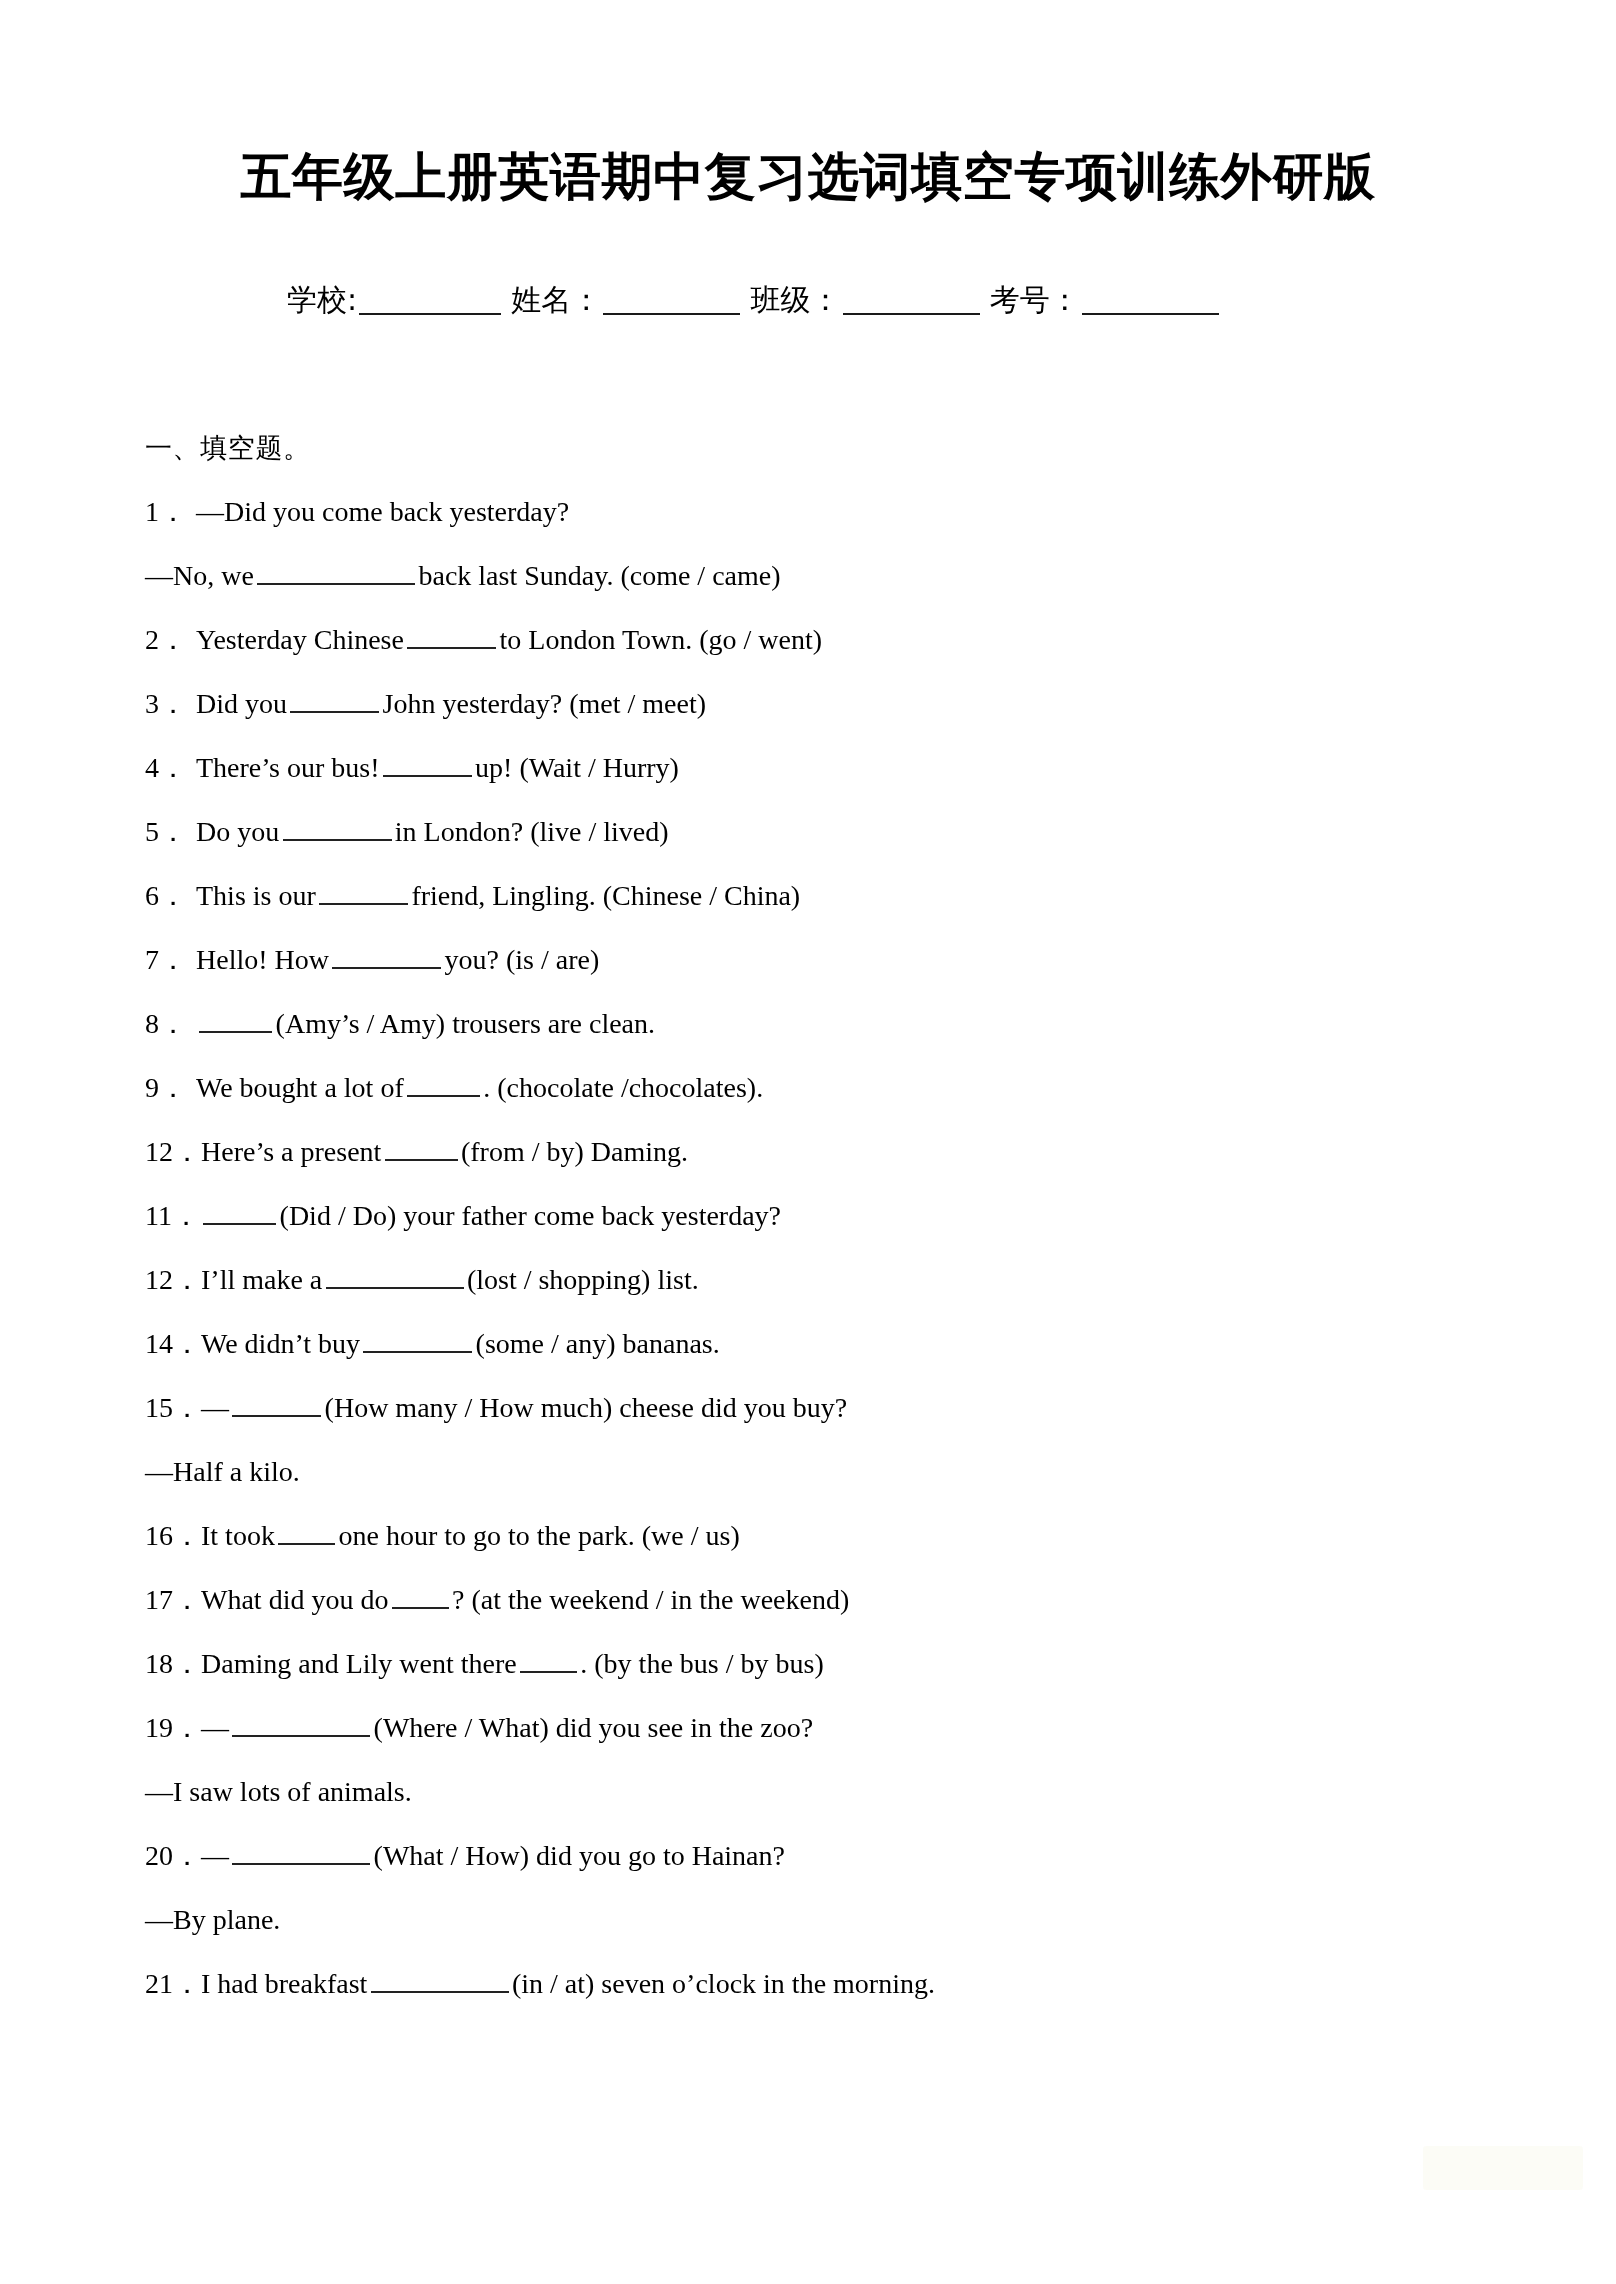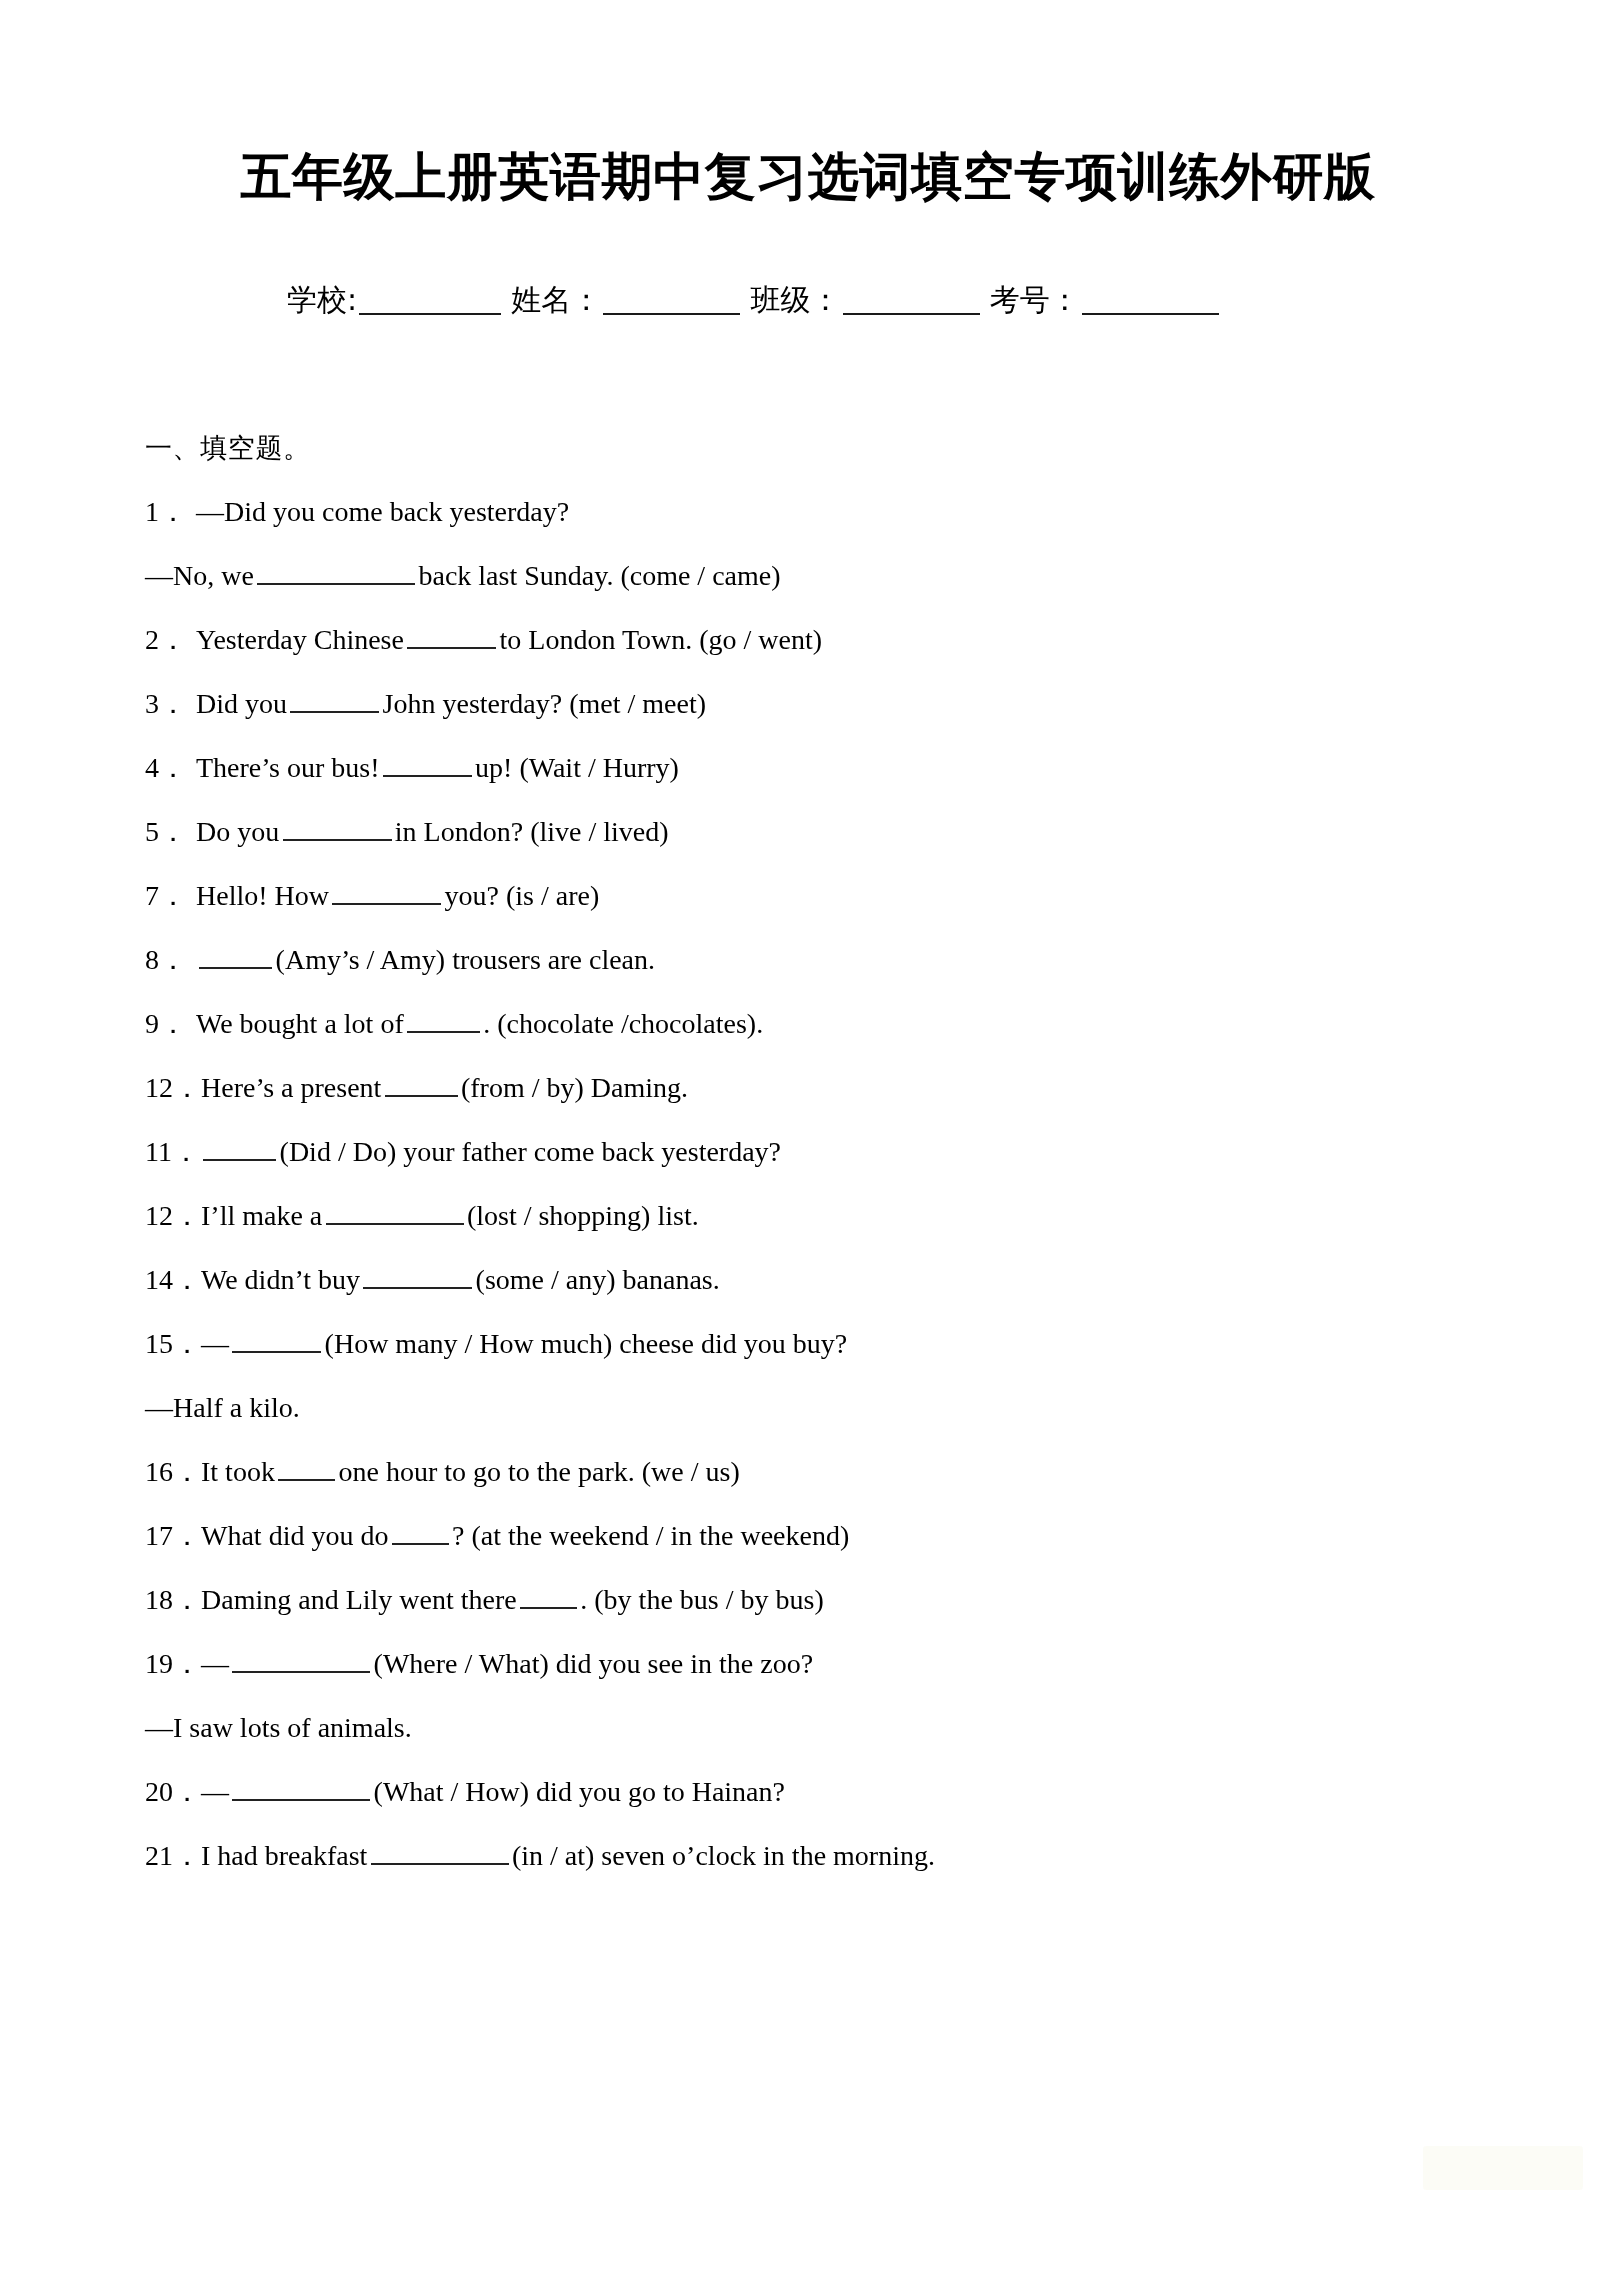--- a/index.html
+++ b/index.html
@@ -142,35 +142,37 @@
 
   <div class="body-block">
     <div class="section-heading">一、填空题。</div>
     <div id="question-list">
         <div class="q-line"><span class="q-num">1．</span><span>—Did you come back yesterday?</span></div>
         <div class="q-line"><span>—No, we</span><span class="blank b-xxl"></span><span>back last Sunday. (come / came)</span></div>
         <div class="q-line"><span class="q-num">2．</span><span>Yesterday Chinese</span><span class="blank b-m"></span><span>to London Town. (go / went)</span></div>
         <div class="q-line"><span class="q-num">3．</span><span>Did you</span><span class="blank b-m"></span><span>John yesterday? (met / meet)</span></div>
         <div class="q-line"><span class="q-num">4．</span><span>There’s our bus!</span><span class="blank b-m"></span><span>up! (Wait / Hurry)</span></div>
         <div class="q-line"><span class="q-num">5．</span><span>Do you</span><span class="blank b-l"></span><span>in London? (live / lived)</span></div>
+        <div class="q-line"><span class="q-num">6．</span><span>This is our</span><span class="blank b-m"></span><span>friend, Lingling. (Chinese / China)</span></div>
         <div class="q-line"><span class="q-num">7．</span><span>Hello! How</span><span class="blank b-l"></span><span>you? (is / are)</span></div>
         <div class="q-line"><span class="q-num">8．</span><span class="blank b-s"></span><span>(Amy’s / Amy) trousers are clean.</span></div>
         <div class="q-line"><span class="q-num">9．</span><span>We bought a lot of</span><span class="blank b-s"></span><span>. (chocolate /chocolates).</span></div>
         <div class="q-line"><span class="q-num">12．</span><span>Here’s a present</span><span class="blank b-s"></span><span>(from / by) Daming.</span></div>
         <div class="q-line"><span class="q-num">11．</span><span class="blank b-s"></span><span>(Did / Do) your father come back yesterday?</span></div>
         <div class="q-line"><span class="q-num">12．</span><span>I’ll make a</span><span class="blank b-xl"></span><span>(lost / shopping) list.</span></div>
         <div class="q-line"><span class="q-num">14．</span><span>We didn’t buy</span><span class="blank b-l"></span><span>(some / any) bananas.</span></div>
         <div class="q-line"><span class="q-num">15．</span><span>—</span><span class="blank b-m"></span><span>(How many / How much) cheese did you buy?</span></div>
         <div class="q-line"><span>—Half a kilo.</span></div>
         <div class="q-line"><span class="q-num">16．</span><span>It took</span><span class="blank b-xs"></span><span>one hour to go to the park. (we / us)</span></div>
         <div class="q-line"><span class="q-num">17．</span><span>What did you do</span><span class="blank b-xs"></span><span>? (at the weekend / in the weekend)</span></div>
         <div class="q-line"><span class="q-num">18．</span><span>Daming and Lily went there</span><span class="blank b-xs"></span><span>. (by the bus / by bus)</span></div>
         <div class="q-line"><span class="q-num">19．</span><span>—</span><span class="blank b-xl"></span><span>(Where / What) did you see in the zoo?</span></div>
         <div class="q-line"><span>—I saw lots of animals.</span></div>
         <div class="q-line"><span class="q-num">20．</span><span>—</span><span class="blank b-xl"></span><span>(What / How) did you go to Hainan?</span></div>
+        <div class="q-line"><span>—By plane.</span></div>
         <div class="q-line"><span class="q-num">21．</span><span>I had breakfast</span><span class="blank b-xl"></span><span>(in / at) seven o’clock in the morning.</span></div>
       </div>
   </div>
 
   <div class="watermark"></div>
 
 </div>
 
 
 </body></html>

